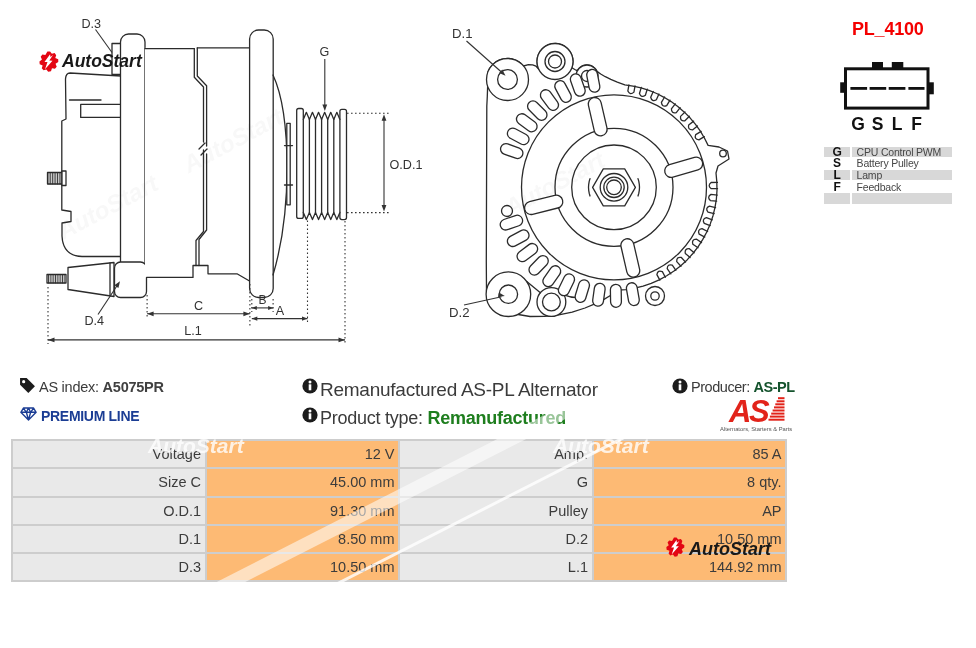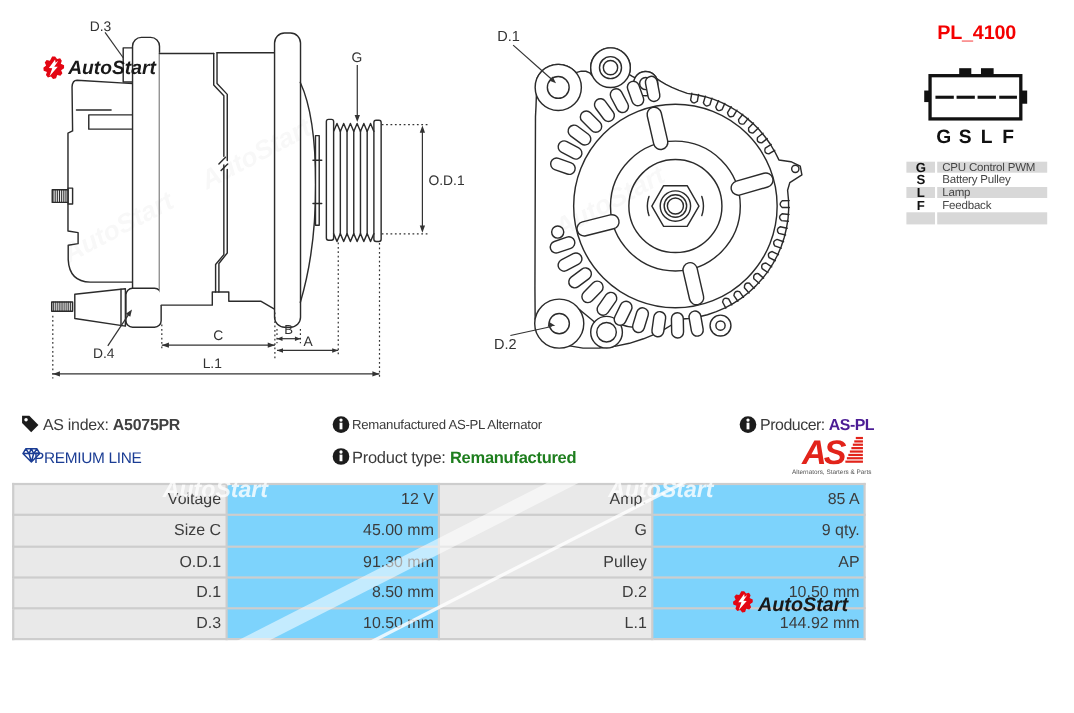--- a/index.html
+++ b/index.html
@@ -1,20 +1,20 @@
 <!DOCTYPE html>
 <html><head><meta charset="utf-8">
 <style>
 html,body{margin:0;padding:0}
 body{width:976px;height:648px;position:relative;overflow:hidden;background:#fff;
 font-family:"Liberation Sans",sans-serif}
 .t{position:absolute;white-space:nowrap}
 table.spec{position:absolute;left:11px;top:439px;width:776px;border-collapse:collapse;table-layout:fixed}
 table.spec td{border:2px solid #cdcdcd;height:26.3px;font-size:14.5px;color:#3c3c3c;
-text-align:right;padding:0 3.5px 0 0;background:#7dd3fc}
+text-align:right;padding:0 3.5px 0 0;background:#fdba74}
 table.spec td.l{background:#e9e9e9}
 .leg{position:absolute;left:824px;top:146.5px;width:128px;font-size:10.5px;letter-spacing:-0.2px;color:#464646}
 .leg .row{display:flex;height:10.4px;margin-bottom:1.3px;align-items:center}
 .leg .a{width:26px;text-align:center;font-weight:bold;color:#111;font-size:12px;margin-right:1.6px;height:100%;display:flex;align-items:center;justify-content:center}
 .leg .b{flex:1;padding-left:5px;height:100%;display:flex;align-items:center;white-space:nowrap;overflow:visible}
 .leg .g{background:#d8d8d8}
 .wm{position:absolute;color:#fff;font-weight:bold;font-style:italic;opacity:.8;white-space:nowrap}
 </style></head><body>
 
 <svg width="976" height="648" style="position:absolute;left:0;top:0">
@@ -252,37 +252,37 @@
 <svg style="position:absolute;left:19px;top:377px" width="17" height="17" viewBox="0 0 16 16">
     <path d="M1,1 L7.2,1 L15,8.8 L8.8,15 L1,7.2 Z" fill="#1c1c1c"></path>
     <circle cx="4.4" cy="4.4" r="1.5" fill="#fff"></circle>
   </svg>
 <div class="t" style="left:39px;top:378.5px;font-size:14.5px;letter-spacing:-0.25px;color:#3b3b3b">AS index: <b style="color:#404040">A5075PR</b></div>
 <svg style="position:absolute;left:301.5px;top:377.5px" width="16" height="16" viewBox="0 0 16 16">
     <circle cx="8" cy="8" r="7.6" fill="#1c1c1c"></circle>
     <rect x="6.7" y="6.3" width="2.6" height="6" fill="#fff"></rect>
     <circle cx="8" cy="3.9" r="1.5" fill="#fff"></circle>
   </svg>
-<div class="t" style="left:320px;top:378.5px;font-size:12px;letter-spacing:-0.25px;color:#3b3b3b">Remanufactured AS-PL Alternator</div>
+<div class="t" style="left:320px;top:378.5px;font-size:19px;letter-spacing:-0.25px;color:#3b3b3b">Remanufactured AS-PL Alternator</div>
 <svg style="position:absolute;left:672px;top:377.5px" width="16" height="16" viewBox="0 0 16 16">
     <circle cx="8" cy="8" r="7.6" fill="#1c1c1c"></circle>
     <rect x="6.7" y="6.3" width="2.6" height="6" fill="#fff"></rect>
     <circle cx="8" cy="3.9" r="1.5" fill="#fff"></circle>
   </svg>
-<div class="t" style="left:691px;top:378.5px;font-size:14.5px;letter-spacing:-0.45px;color:#3b3b3b">Producer: <b style="color:#4c1d95">AS-PL</b></div>
+<div class="t" style="left:691px;top:378.5px;font-size:14.5px;letter-spacing:-0.45px;color:#3b3b3b">Producer: <b style="color:#14532d">AS-PL</b></div>
 <svg style="position:absolute;left:20px;top:407px" width="17" height="14" viewBox="0 0 20 16">
     <path d="M4,1 L16,1 L19,6 L10,15 L1,6 Z M1,6 L19,6 M4,1 L7.5,6 L10,15 M16,1 L12.5,6 L10,15 M7.5,6 L10,1 L12.5,6" stroke="#1b3d94" stroke-width="1.6" fill="none" stroke-linejoin="round"></path>
   </svg>
-<div class="t" style="left:31px;top:408px;font-size:14px;font-weight:normal;color:#1b3d94;letter-spacing:-0.3px">PREMIUM LINE</div>
+<div class="t" style="left:41px;top:408px;font-size:14px;font-weight:bold;color:#1b3d94;letter-spacing:-0.3px">PREMIUM LINE</div>
 <svg style="position:absolute;left:301.5px;top:407px" width="16" height="16" viewBox="0 0 16 16">
     <circle cx="8" cy="8" r="7.6" fill="#1c1c1c"></circle>
     <rect x="6.7" y="6.3" width="2.6" height="6" fill="#fff"></rect>
     <circle cx="8" cy="3.9" r="1.5" fill="#fff"></circle>
   </svg>
-<div class="t" style="left:320px;top:408px;font-size:15px;letter-spacing:-0.25px;color:#3b3b3b">Product type: <b style="color:#1e7e1e">Remanufactured</b></div>
+<div class="t" style="left:320px;top:408px;font-size:18px;letter-spacing:-0.25px;color:#3b3b3b">Product type: <b style="color:#1e7e1e">Remanufactured</b></div>
 <svg style="position:absolute;left:718px;top:395px" width="75" height="38" viewBox="0 0 75 38">
     <g fill="#e2231a">
       <text x="11" y="27" font-family="Liberation Sans, sans-serif" font-size="31" font-weight="bold" font-style="italic" letter-spacing="-2.5">AS</text>
       <rect x="60.0" y="2.2" width="6.5" height="2"></rect>
       <rect x="58.6" y="5.3" width="7.9" height="2"></rect>
       <rect x="57.3" y="8.3" width="9.2" height="2"></rect>
       <rect x="56.0" y="11.4" width="10.5" height="2"></rect>
       <rect x="54.6" y="14.5" width="11.9" height="2"></rect>
       <rect x="53.2" y="17.6" width="13.2" height="2"></rect>
       <rect x="51.9" y="20.6" width="14.6" height="2"></rect>
@@ -295,21 +295,21 @@
       <tr>
         <td class="l">Voltage</td>
         <td>12 V</td>
         <td class="l">Amp.</td>
         <td>85 A</td>
       </tr>
       <tr>
         <td class="l">Size C</td>
         <td>45.00 mm</td>
         <td class="l">G</td>
-        <td>9 qty.</td>
+        <td>8 qty.</td>
       </tr>
       <tr>
         <td class="l">O.D.1</td>
         <td>91.30 mm</td>
         <td class="l">Pulley</td>
         <td>AP</td>
       </tr>
       <tr>
         <td class="l">D.1</td>
         <td>8.50 mm</td>

